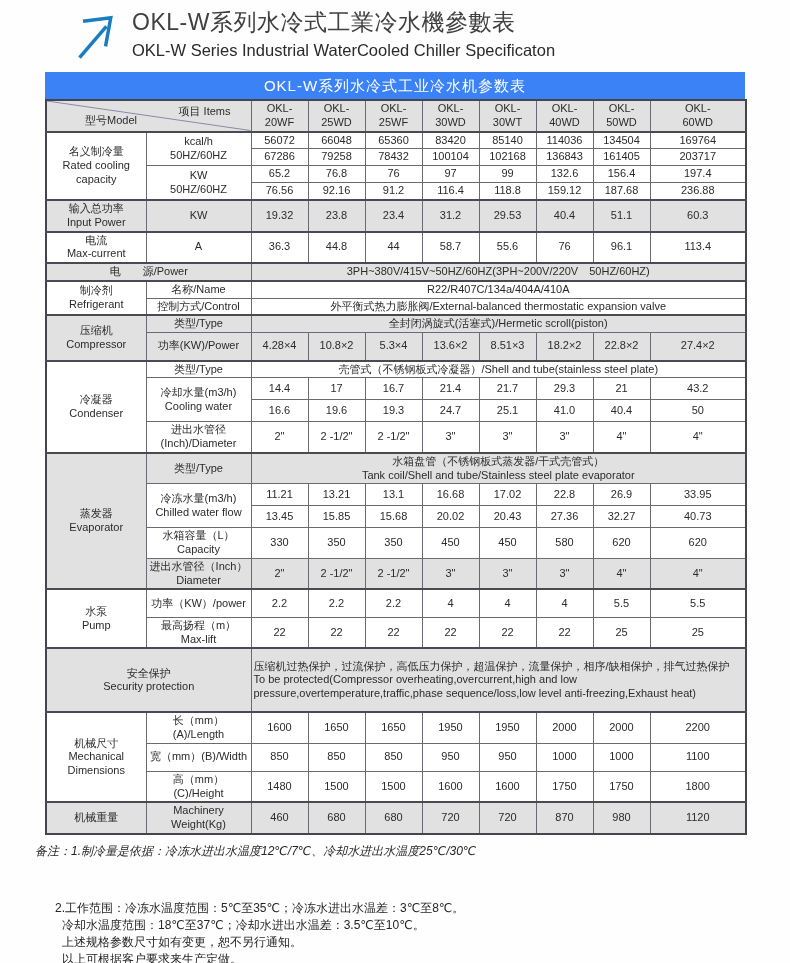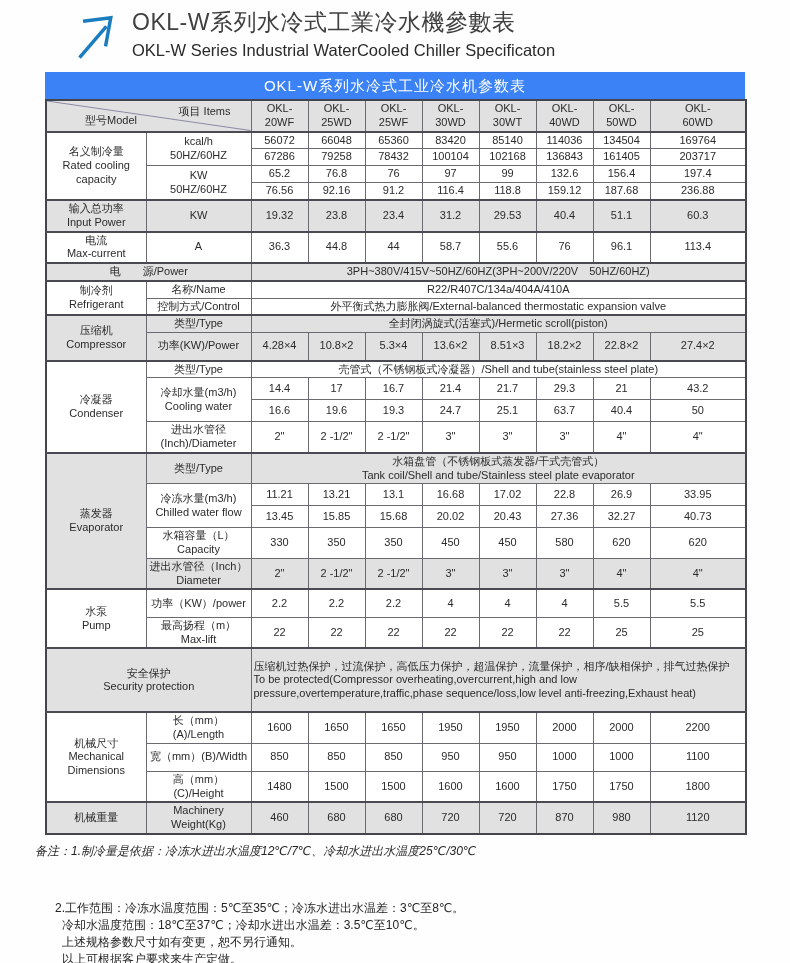--- a/index.html
+++ b/index.html
@@ -210,21 +210,21 @@
         <td data-name="value-cell">29.3</td>
         <td data-name="value-cell">21</td>
         <td data-name="value-cell">43.2</td>
       </tr>
       <tr class="rh-m">
         <td data-name="value-cell">16.6</td>
         <td data-name="value-cell">19.6</td>
         <td data-name="value-cell">19.3</td>
         <td data-name="value-cell">24.7</td>
         <td data-name="value-cell">25.1</td>
-        <td data-name="value-cell">63.7</td>
+        <td data-name="value-cell">41.0</td>
         <td data-name="value-cell">40.4</td>
         <td data-name="value-cell">50</td>
       </tr>
       <tr class="rh-l">
         <td data-name="row-item-label">进出水管径
 (Inch)/Diameter</td>
         <td data-name="value-cell">2"</td>
         <td data-name="value-cell">2 -1/2"</td>
         <td data-name="value-cell">2 -1/2"</td>
         <td data-name="value-cell">3"</td>

